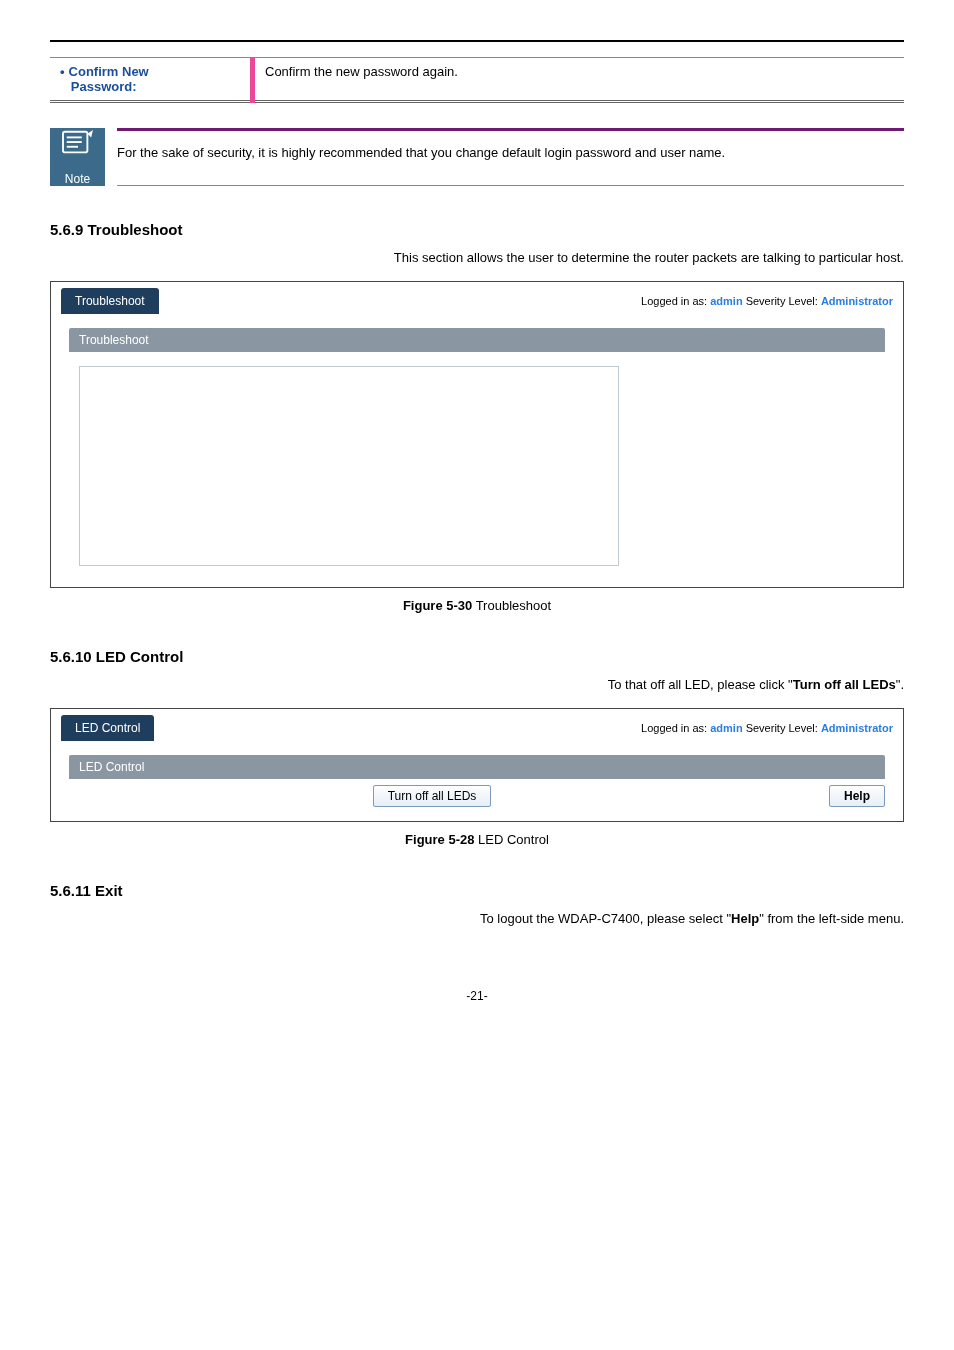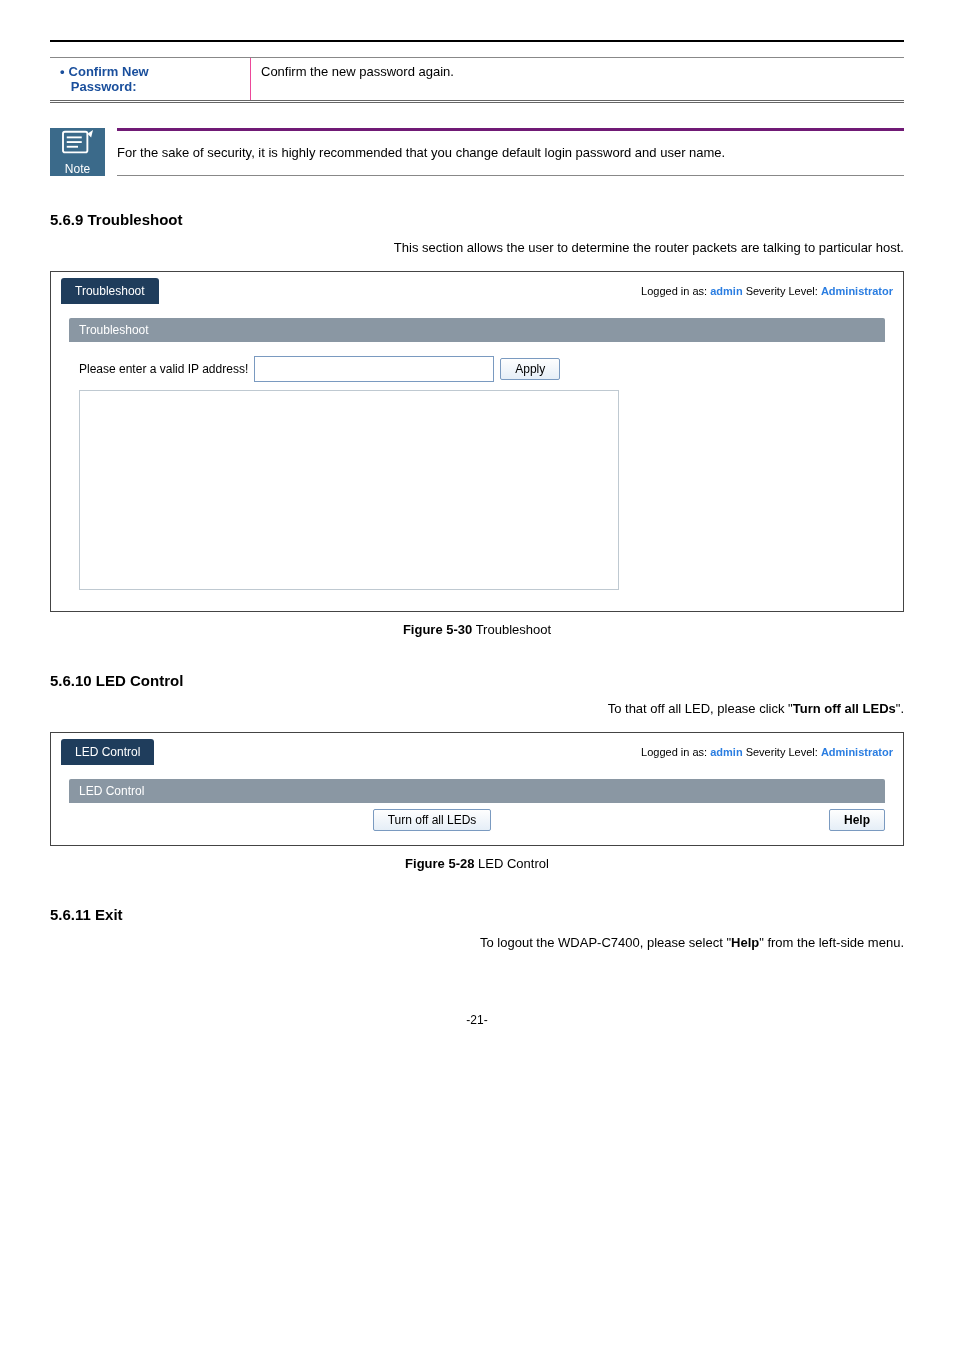--- a/index.html
+++ b/index.html
@@ -32,21 +32,21 @@
     color: #1a4f9c;
     margin-right: 4px;
   }
   .param-table .row-top td {
     border-top: 1px solid #888;
   }
   .param-table .row-bottom td {
     border-bottom: 3px double #666;
   }
   .param-mid-sep {
-    border-left: 1px solid #ec4899;
+    border-left: 5px solid #ec4899;
   }
 
   .note-block {
     margin-top: 25px;
     display: flex;
     align-items: stretch;
   }
   .note-icon {
     width: 55px;
     flex-shrink: 0;
@@ -180,46 +180,41 @@
 <div class="note-block">
   <div class="note-icon">
     <div class="note-icon-inner">
       <svg class="note-svg" viewBox="0 0 40 32">
         <rect x="4" y="4" width="26" height="22" rx="2" fill="none" stroke="#fff" stroke-width="2"></rect>
         <line x1="8" y1="10" x2="24" y2="10" stroke="#fff" stroke-width="2"></line>
         <line x1="8" y1="15" x2="24" y2="15" stroke="#fff" stroke-width="2"></line>
         <line x1="8" y1="20" x2="20" y2="20" stroke="#fff" stroke-width="2"></line>
         <path d="M30 6 L36 2 L34 10 Z" fill="#fff"></path>
       </svg>
-      <div style="font-size:12px;margin-top:4px;">Note</div>
+      <div style="font-size:12px;margin-top:14px;">Note</div>
     </div>
   </div>
   <div class="note-text-wrap">
     <span>For the sake of security, it is highly recommended that you change default login password and user name.</span>
   </div>
 </div>
 
 <h3 class="section-h">5.6.9  Troubleshoot</h3>
 <p class="body-p">This section allows the user to determine the router packets are talking to particular host.</p>
 
 <div class="ui-frame">
   <div class="ui-header">
     <div class="ui-tab">Troubleshoot</div>
     <div class="ui-login">
       <span>Logged in as: </span><span class="link">admin</span><span>    Severity Level: </span><span class="link">Administrator</span>
     </div>
   </div>
   <div class="ui-inner">
     <div class="ui-subhead">Troubleshoot</div>
     <div class="ts-body">
-      <div class="ip-row">
-        <span>Please enter a valid IP address!</span>
-        <input type="text" value="" style="">
-        <button class="ui-btn">Apply</button>
-      </div>
       <textarea class="ts-textarea" style=""></textarea>
     </div>
   </div>
 </div>
 <div class="fig-caption">
   <b>Figure 5-30</b><span> Troubleshoot</span>
 </div>
 
 <h3 class="section-h">5.6.10 LED Control</h3>
 <p class="body-p">

